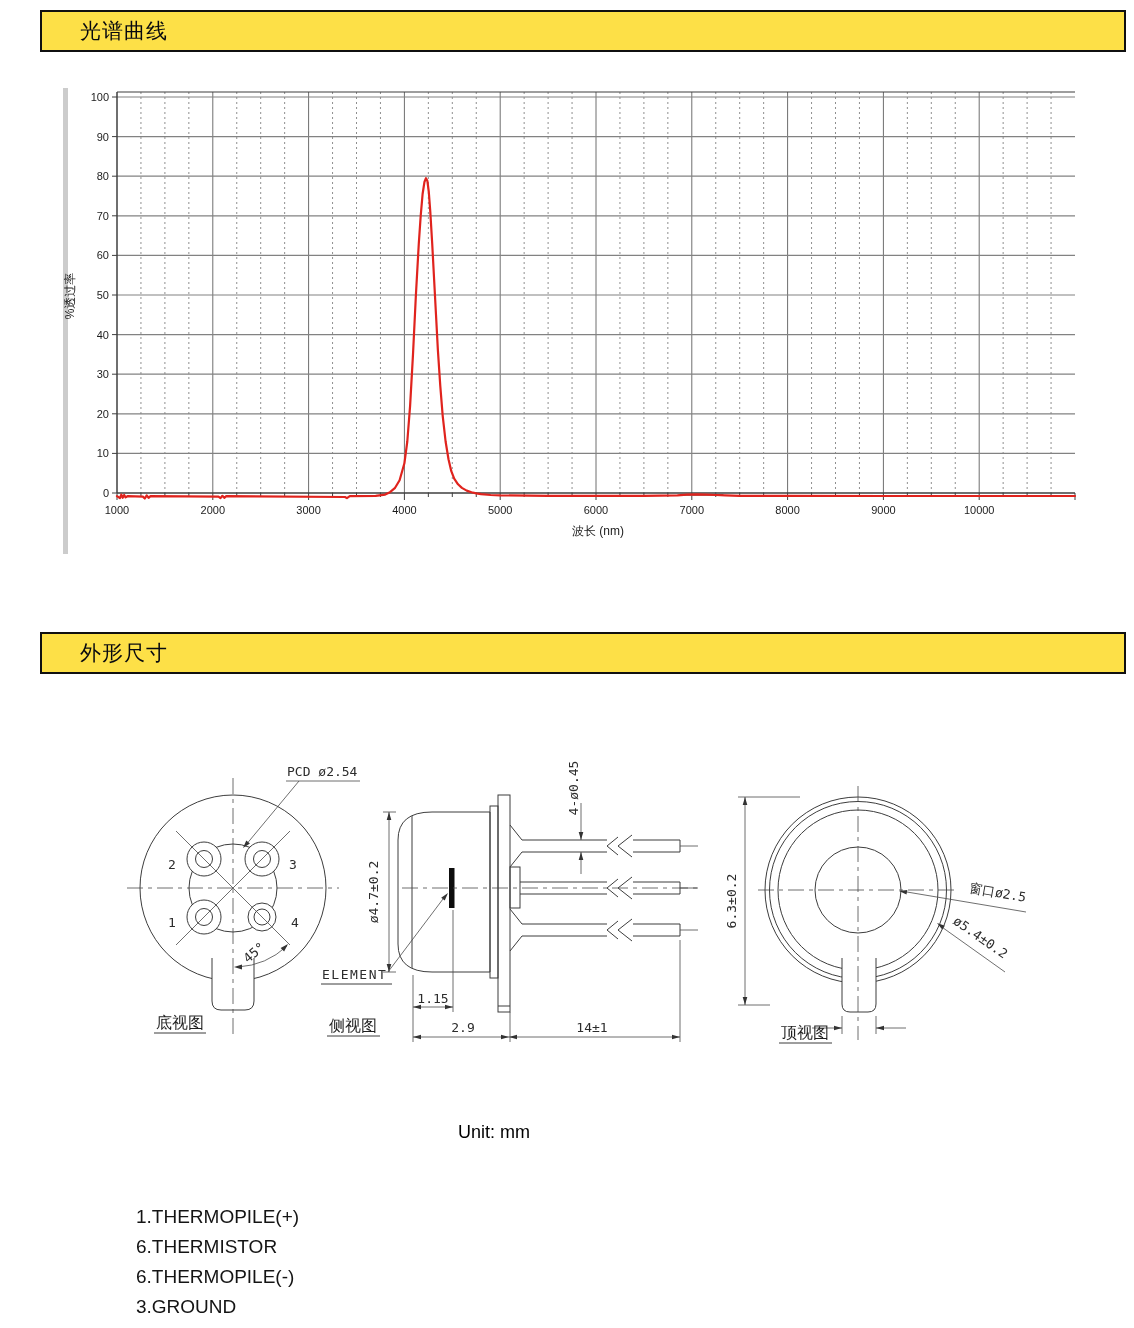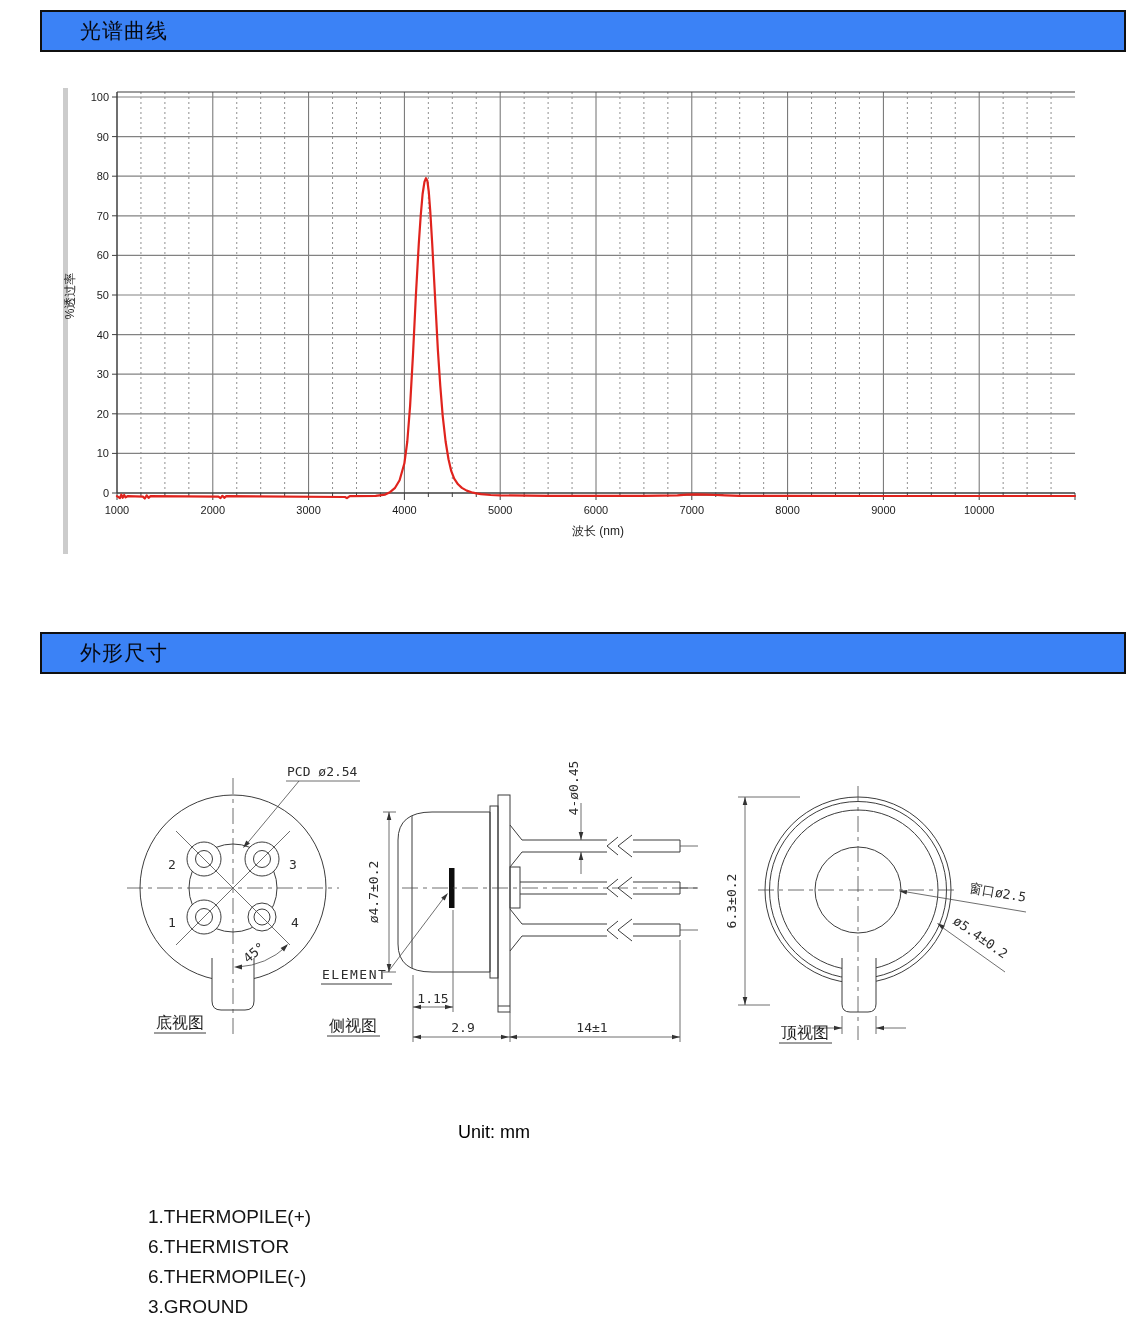--- a/index.html
+++ b/index.html
@@ -1,34 +1,34 @@
 <!DOCTYPE html>
 <html><head>
 <meta charset="utf-8">
 <style>
   html,body{margin:0;padding:0;background:#ffffff;}
   body{width:1134px;height:1328px;position:relative;font-family:"Liberation Sans",sans-serif;}
   .section-bar{
     position:absolute;left:40px;width:1086px;height:42px;box-sizing:border-box;
-    background:#3b82f6;border:2px solid #101010;
+    background:#fde047;border:2px solid #101010;
     display:flex;align-items:center;padding-left:38px;
     font-family:"Liberation Serif",serif;font-size:21px;color:#06080f;letter-spacing:1px;
   }
   #chart-svg,#draw-svg{position:absolute;left:0;top:0;}
   .axis-label{font-family:"Liberation Sans",sans-serif;font-size:12px;fill:#222;}
   .tick-label{font-family:"Liberation Sans",sans-serif;font-size:11px;fill:#1c1c1c;}
   .cad{stroke:#3d3d3d;fill:none;stroke-width:1;}
   .cad-thin{stroke:#4a4a4a;fill:none;stroke-width:0.8;}
   .cl{stroke:#4a4a4a;fill:none;stroke-width:0.8;stroke-dasharray:16 5 4 5;}
   .arr{fill:#333;stroke:none;}
   .cadtxt{font-family:"DejaVu Sans Mono",monospace;font-size:13px;fill:#2c2c2c;}
   .cnlabel{font-family:"Liberation Sans",sans-serif;font-size:16px;fill:#1f1f1f;}
   .note{position:absolute;color:#000000;}
   #unit-note{left:458px;top:1122px;font-size:18px;}
-  #pin-list{left:148px;top:1202px;font-size:19px;line-height:30px;color:#141414;}
+  #pin-list{left:136px;top:1202px;font-size:19px;line-height:30px;color:#141414;}
 </style>
 </head>
 <body>
 
 <div class="section-bar" style="top:10px">
   <span>光谱曲线</span>
 </div>
 
 <svg id="chart-svg" width="1134" height="570">
   <rect x="63" y="88" width="5" height="466" fill="#cccccc"></rect>

